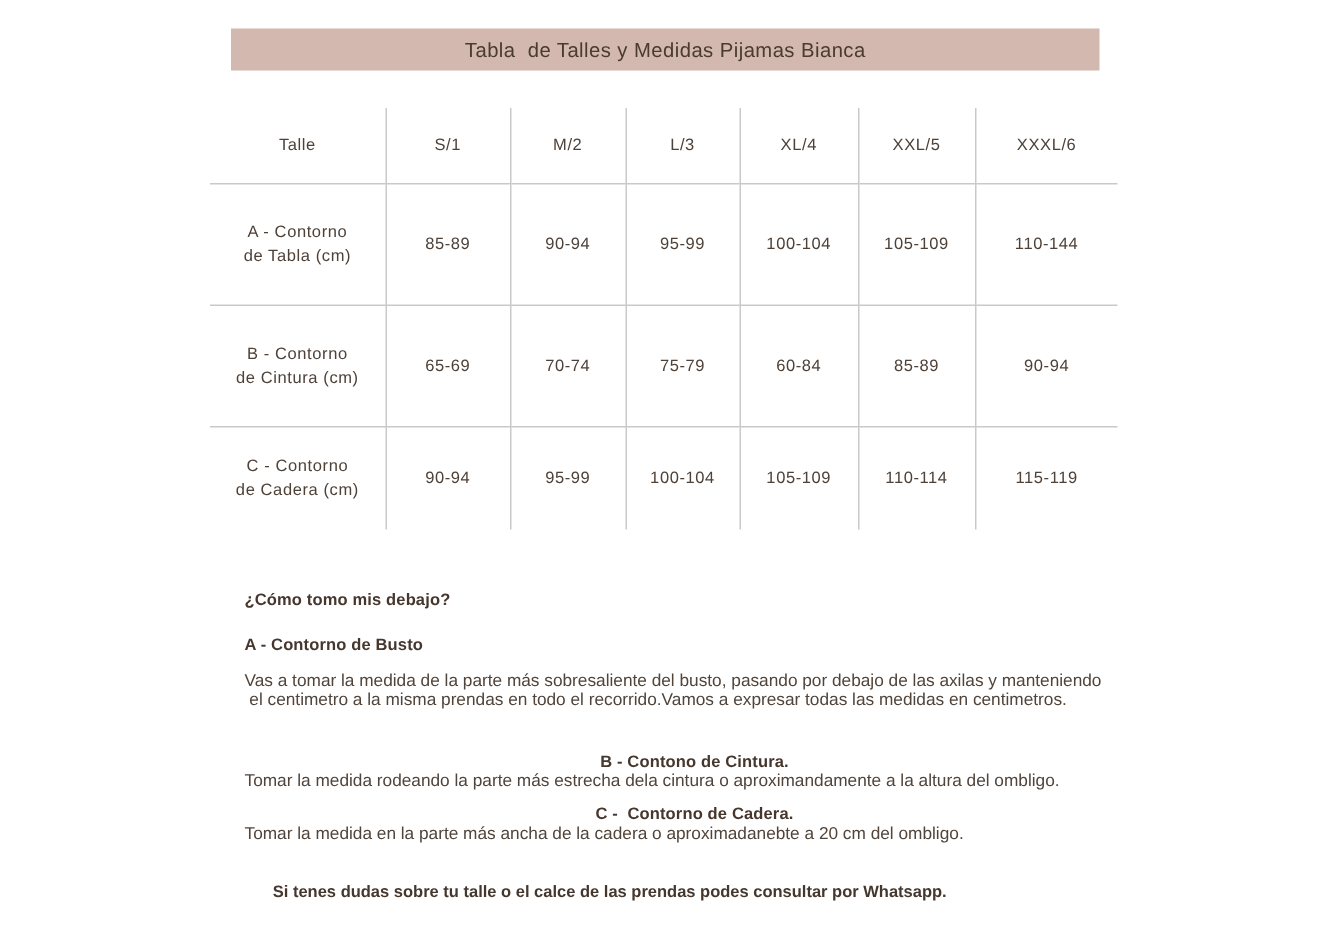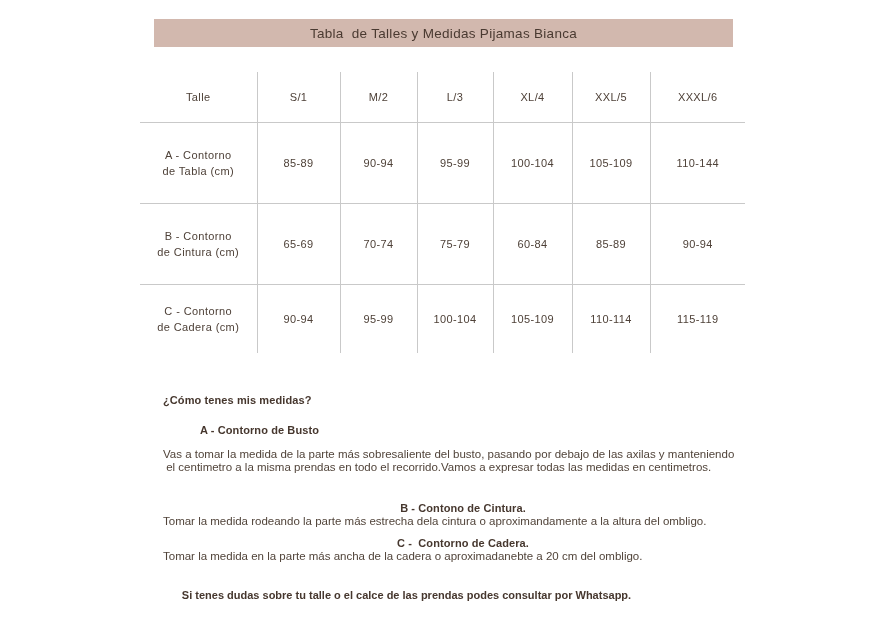--- a/index.html
+++ b/index.html
@@ -77,21 +77,21 @@
   .info .h {
     font-size: 11px;
     font-weight: 700;
     color: #46372e;
     letter-spacing: 0.1px;
   }
   .info .body {
     font-size: 11.5px;
     color: #51443a;
   }
-  .h.sec-a-h   { margin-top: 17px; margin-left: 37px; }
+  .h.sec-a-h   { margin-top: 17px; }
   .body.sec-a-b{ margin-top: 11px; }
   .h.sec-b-h   { margin-top: 28px; text-align: center; }
   .h.sec-c-h   { margin-top: 9px; text-align: center; }
   .footer-note {
     margin-top: 26px !important;
     width: 487px;
     text-align: center;
     font-size: 11px;
     font-weight: 700;
     color: #46372e;
@@ -155,21 +155,21 @@
         <td>95-99</td>
         <td>100-104</td>
         <td>105-109</td>
         <td>110-114</td>
         <td>115-119</td>
       </tr>
     </tbody>
   </table>
 
   <div class="info">
-    <p class="h">¿Cómo tenes mis medidas?</p>
+    <p class="h">¿Cómo tomo mis debajo?</p>
     <p class="h sec-a-h">A - Contorno de Busto</p>
     <p class="body sec-a-b">Vas a tomar la medida de la parte más sobresaliente del busto, pasando por debajo de las axilas y manteniendo
  el centimetro a la misma prendas en todo el recorrido.Vamos a expresar todas las medidas en centimetros.</p>
     <p class="h sec-b-h">B - Contono de Cintura.</p>
     <p class="body">Tomar la medida rodeando la parte más estrecha dela cintura o aproximandamente a la altura del ombligo.</p>
     <p class="h sec-c-h">C -  Contorno de Cadera.</p>
     <p class="body">Tomar la medida en la parte más ancha de la cadera o aproximadanebte a 20 cm del ombligo.</p>
     <p class="footer-note">Si tenes dudas sobre tu talle o el calce de las prendas podes consultar por Whatsapp.</p>
   </div>
 

